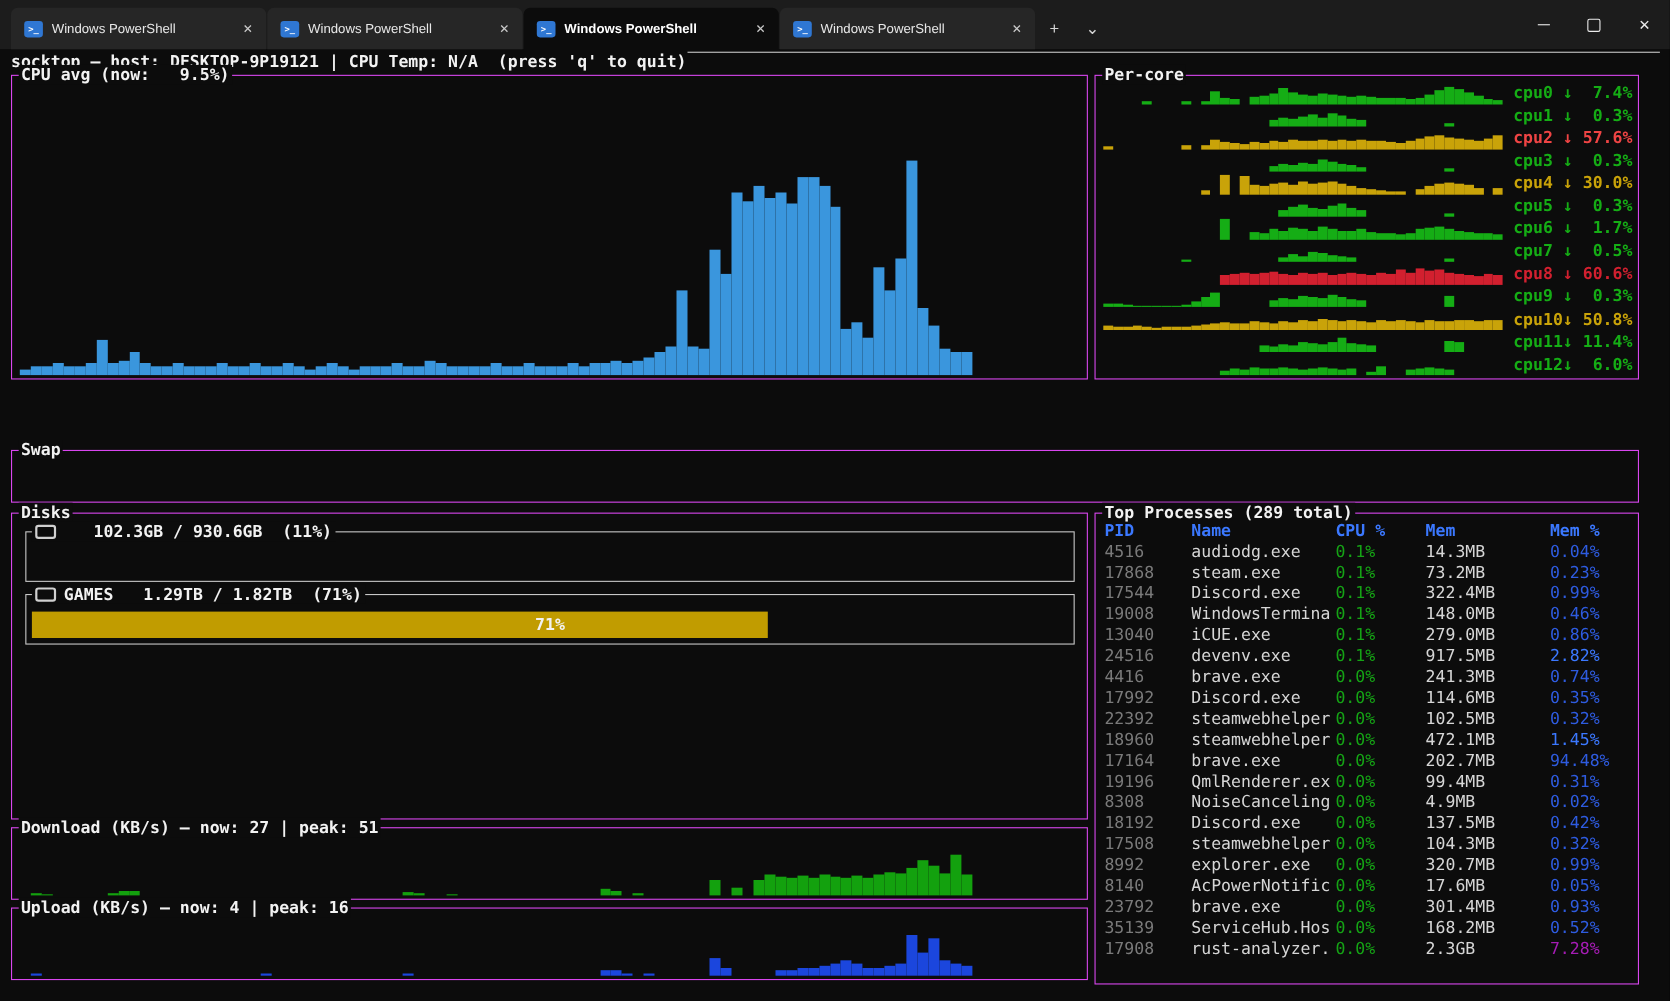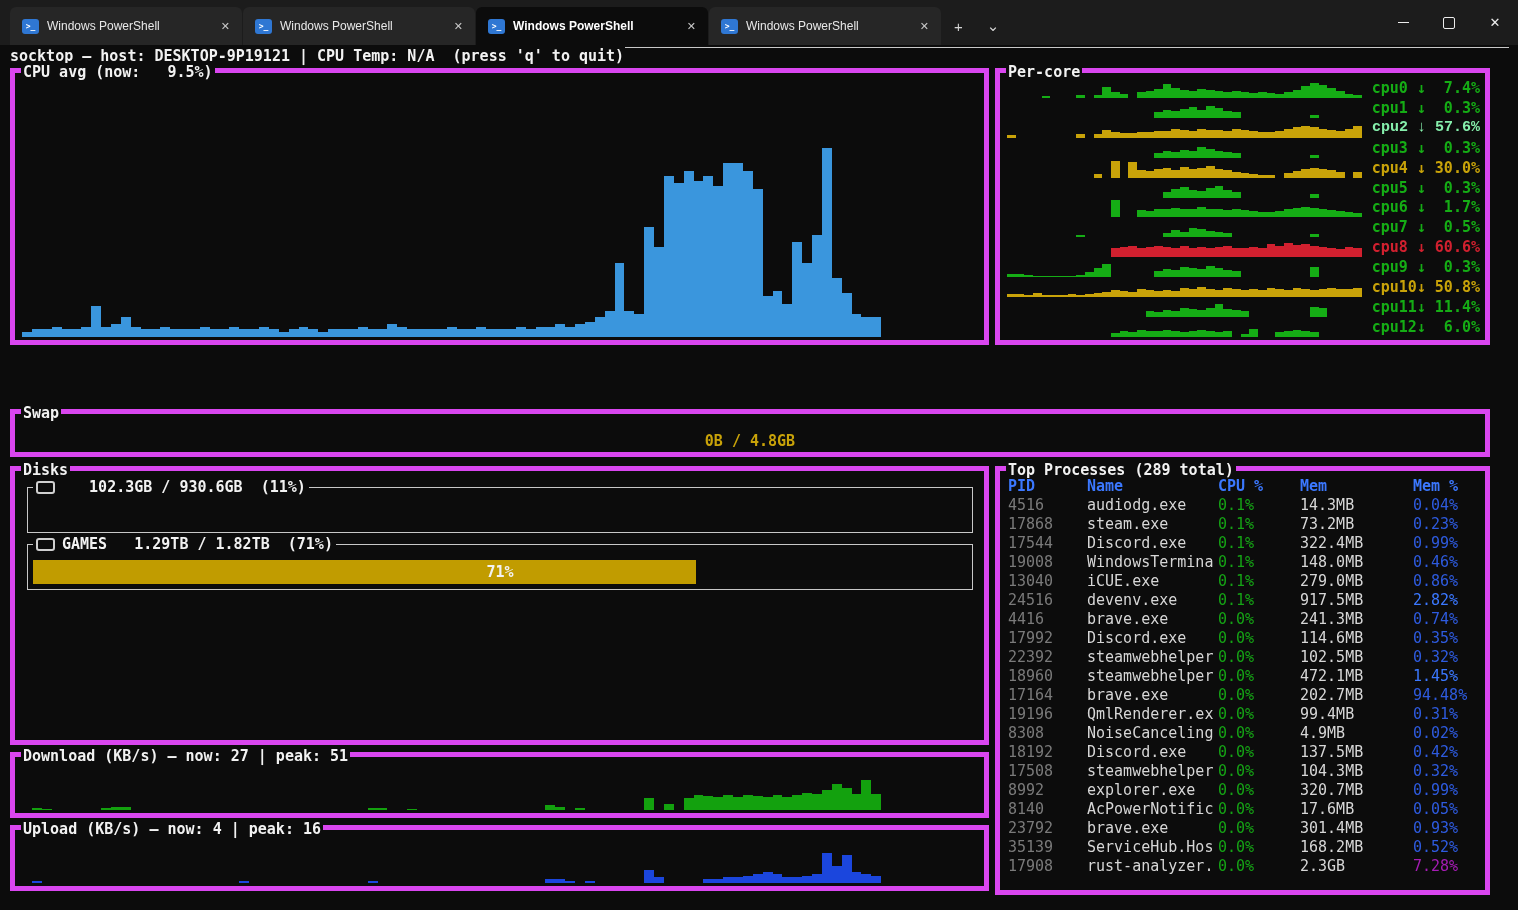--- a/index.html
+++ b/index.html
@@ -22,21 +22,21 @@
   .min-glyph{width:11px;height:1px;background:#ececec;display:block;}
   .max-glyph{width:10px;height:10px;border:1px solid #ececec;border-radius:2px;display:block;}
 
   
   .term{position:absolute;left:0;top:45px;width:1518px;height:865px;background:#0c0c0c;
         font-family:"DejaVu Sans Mono",monospace;font-size:15px;color:#cccccc;}
   .apphead{position:absolute;left:10px;right:9px;top:2px;height:19px;display:flex;}
   .apphead .htext{font-weight:bold;color:#f2f2f2;white-space:pre;}
   .apphead .hline{flex:1;height:0;border-top:1px solid #c8c8c8;margin-left:1px;}
 
-  .panel{position:absolute;border:5px solid #d946ef;box-sizing:border-box;}
+  .panel{position:absolute;border:1px solid #d946ef;box-sizing:border-box;}
   .ptitle{position:absolute;top:-10px;left:6px;background:#0c0c0c;padding:0 2px;font-weight:bold;
           color:#f2f2f2;white-space:pre;line-height:18px;}
 
   .chart{position:absolute;left:7px;right:4px;bottom:3px;top:8px;display:flex;align-items:flex-end;}
   .bar{flex:1 1 0;}
 
   
   .corerows{position:absolute;left:7px;right:5px;top:5px;bottom:3px;display:flex;flex-direction:column;}
   .core-row{flex:1 1 0;display:flex;min-height:0;}
   .spark{flex:1;display:flex;align-items:flex-end;margin-right:6px;}
@@ -345,21 +345,21 @@
             <div class="bar" style="background: rgb(201, 163, 9); height: 45%;"></div>
             <div class="bar" style="background: rgb(201, 163, 9); height: 55%;"></div>
             <div class="bar" style="background: rgb(201, 163, 9); height: 60%;"></div>
             <div class="bar" style="background: rgb(201, 163, 9); height: 52%;"></div>
             <div class="bar" style="background: rgb(201, 163, 9); height: 45%;"></div>
             <div class="bar" style="background: rgb(201, 163, 9); height: 40%;"></div>
             <div class="bar" style="background: rgb(201, 163, 9); height: 35%;"></div>
             <div class="bar" style="background: rgb(201, 163, 9); height: 45%;"></div>
             <div class="bar" style="background: rgb(201, 163, 9); height: 60%;"></div>
           </div>
-          <div class="core-label" style="color: #86efac; font-family: Liberation Mono, monospace;">cpu2 ↓ 57.6%</div>
+          <div class="core-label" style="color: #ef4444;">cpu2 ↓ 57.6%</div>
         </div>
         <div class="core-row">
           <div class="spark">
             <div class="bar" style="background: rgb(21, 173, 21); height: 0px;"></div>
             <div class="bar" style="background: rgb(21, 173, 21); height: 0px;"></div>
             <div class="bar" style="background: rgb(21, 173, 21); height: 0px;"></div>
             <div class="bar" style="background: rgb(21, 173, 21); height: 0px;"></div>
             <div class="bar" style="background: rgb(21, 173, 21); height: 0px;"></div>
             <div class="bar" style="background: rgb(21, 173, 21); height: 0px;"></div>
             <div class="bar" style="background: rgb(21, 173, 21); height: 0px;"></div>
@@ -813,24 +813,20 @@
             <div class="bar" style="background: rgb(21, 173, 21); height: 0px;"></div>
           </div>
           <div class="core-label" style="color: rgb(21, 173, 21);">cpu12↓  6.0%</div>
         </div>
       </div>
   </div>
 
 
   <div class="panel" style="left:10px;top:364px;width:1480px;height:48px;">
     <div class="ptitle">Swap</div>
-    <div class="gauge">
-      <div class="gfill" style="width: 0%; background: rgb(193, 156, 0);"></div>
-      <div class="glabel" style="color: rgb(201, 163, 9);">0B / 4.8GB</div>
-    </div>
   </div>
 
   <div class="panel" style="left:10px;top:421px;width:979px;height:279px;">
     <div class="ptitle">Disks</div>
     <div>
         <div class="dsub" style="top: 16px;">
           <div class="dtitle"><span class="dico"></span><span class="dtext">   102.3GB / 930.6GB  (11%)</span></div>
         </div>
         <div class="dsub" style="top: 73px;">
           <div class="dtitle"><span class="dico"></span><span class="dtext">GAMES   1.29TB / 1.82TB  (71%)</span></div>

